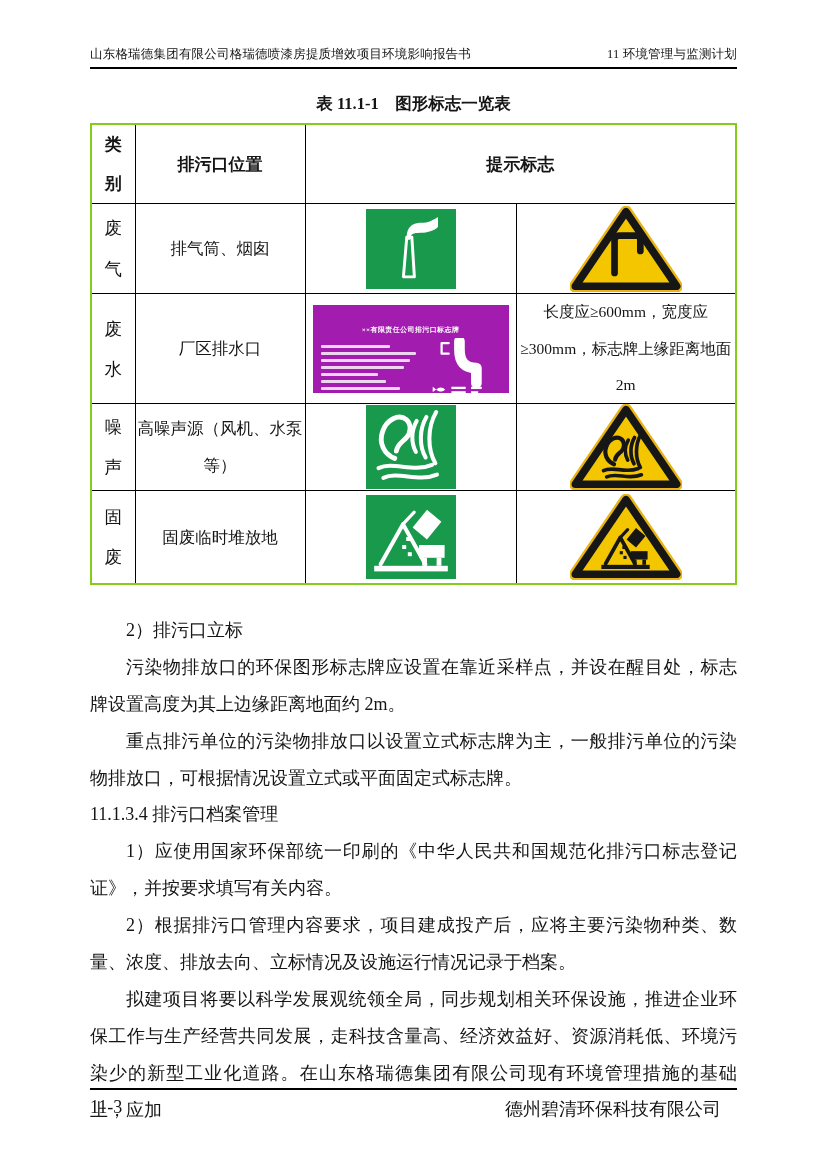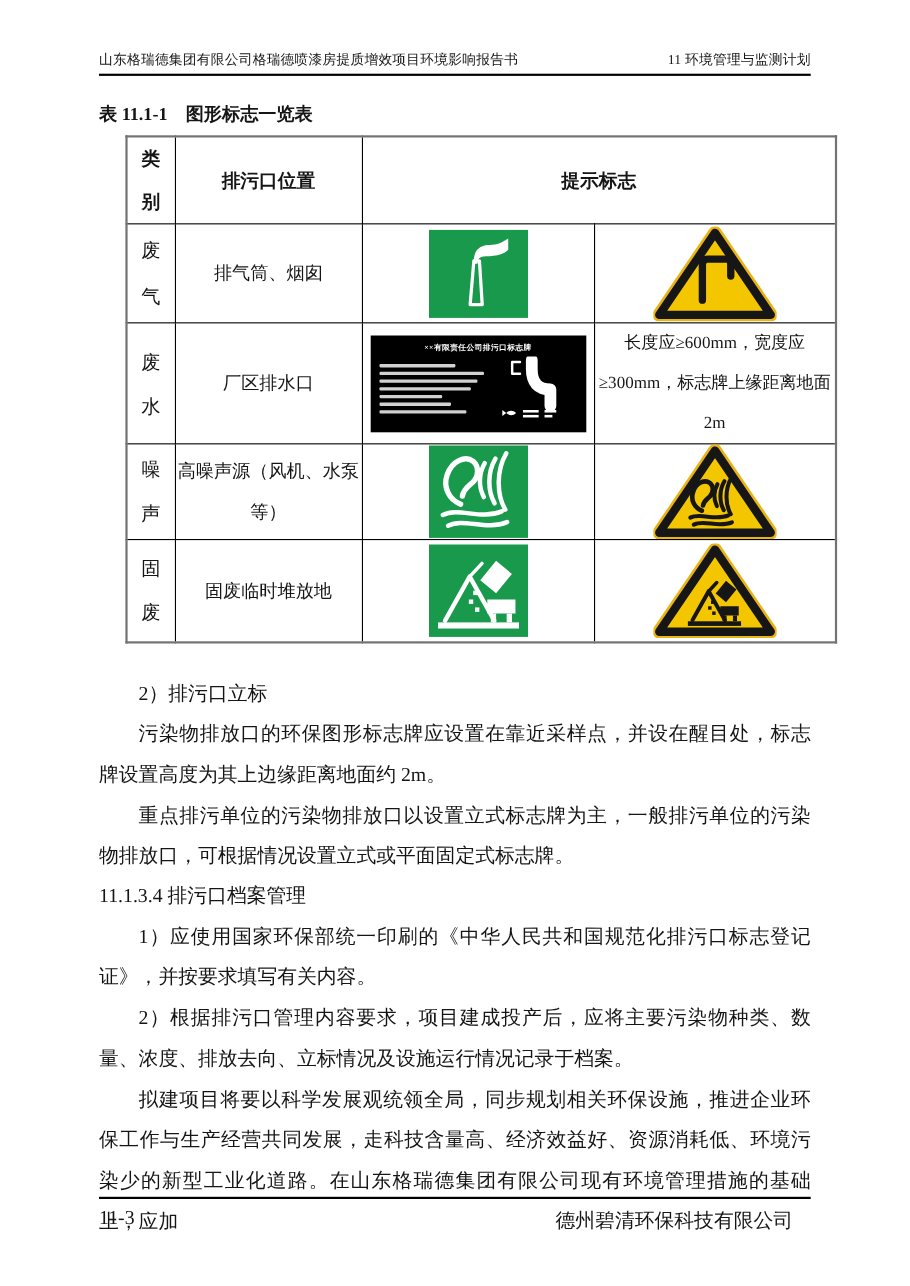--- a/index.html
+++ b/index.html
@@ -11,39 +11,39 @@
   .page{position:absolute;inset:0;padding:0 90px;box-sizing:border-box;border-radius:21px;}
 
   
   .doc-header{
     padding-top:46px;display:flex;justify-content:space-between;align-items:flex-end;
     border-bottom:2px solid #000;padding-bottom:4px;font-size:12.5px;letter-spacing:.2px;
   }
   .doc-header .hdr-right{white-space:nowrap;padding-left:16px;}
 
   
-  .table-title{margin-top:24px;margin-bottom:8px;font-weight:bold;font-size:16.5px;}
-
-  
-  table.sign-table{border-collapse:collapse;table-layout:fixed;width:645px;border:2px solid #737373;margin-left:24px;}
+  .table-title{margin-top:24px;margin-bottom:8px;text-align:center;font-weight:bold;font-size:16.5px;}
+
+  
+  table.sign-table{border-collapse:collapse;table-layout:fixed;width:645px;border:2px solid #84cc16;}
   .sign-table td,.sign-table th{border:1px solid #000;text-align:center;vertical-align:middle;padding:0;}
   .sign-table th{font-size:17px;font-weight:bold;}
   .tr-head{height:66px}.tr-r1{height:90px}.tr-r2{height:97px}.tr-r3{height:87px}.tr-r4{height:93px}
   .stack{display:block;width:1.15em;margin:0 auto;line-height:2.3;word-break:break-all;text-align:center;}
   .cat{font-size:17.5px;}
   .loc{font-size:16.5px;line-height:2.25;white-space:pre-line;}
   .spec-cell{text-align:left;padding:4px 9px;font-size:15.5px;line-height:2.35;white-space:pre-line;font-family:Liberation Serif, serif;}
 
   
   .gsign{width:90px;height:80px;background:#18994c;margin:0 auto;display:flex;align-items:center;justify-content:center;color:#fff;}
   .s{fill:none;stroke:currentColor;stroke-linecap:round;stroke-linejoin:round;}
   .f{fill:currentColor;stroke:none;}
 
   
-  .plate{width:196px;height:88px;background:#000000;margin:0 auto;box-sizing:border-box;padding:6px 8px 5px;color:#fff;}
+  .plate{width:196px;height:88px;background:#a21caf;margin:0 auto;box-sizing:border-box;padding:20px 8px 5px;color:#fff;}
   .plate-title{font-size:7px;font-weight:bold;text-align:center;white-space:nowrap;letter-spacing:.4px;margin-bottom:3px;}
   .plate-body{display:flex;align-items:stretch;}
   .plate-lines{flex:1.35;padding-top:3px;padding-right:6px;}
   .plate-lines div{height:2.6px;background:rgba(255,255,255,.82);margin:4.4px 0;border-radius:1px;}
   .plate-pipe{flex:1;display:flex;align-items:center;justify-content:center;color:#fff;}
 
   
   .tri{display:block;margin:0 auto;color:#161616;}
 
   

